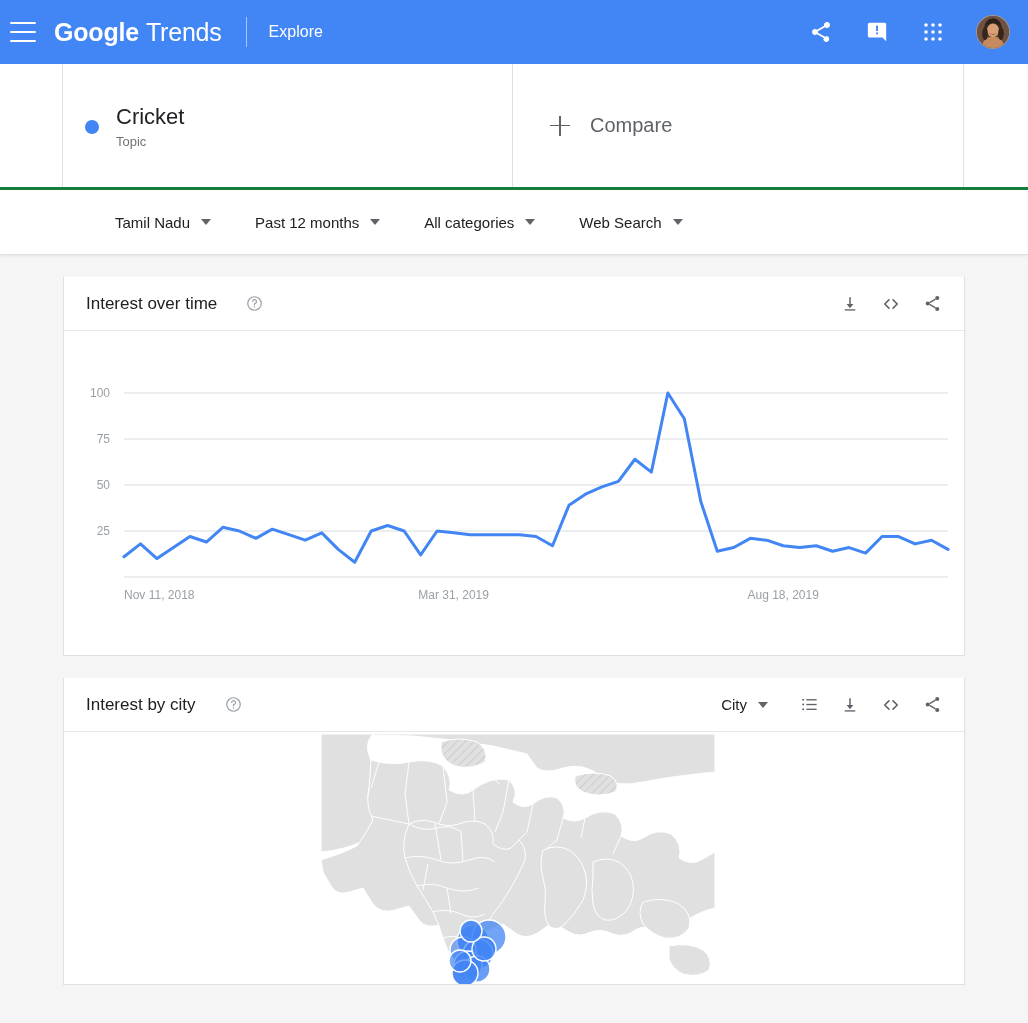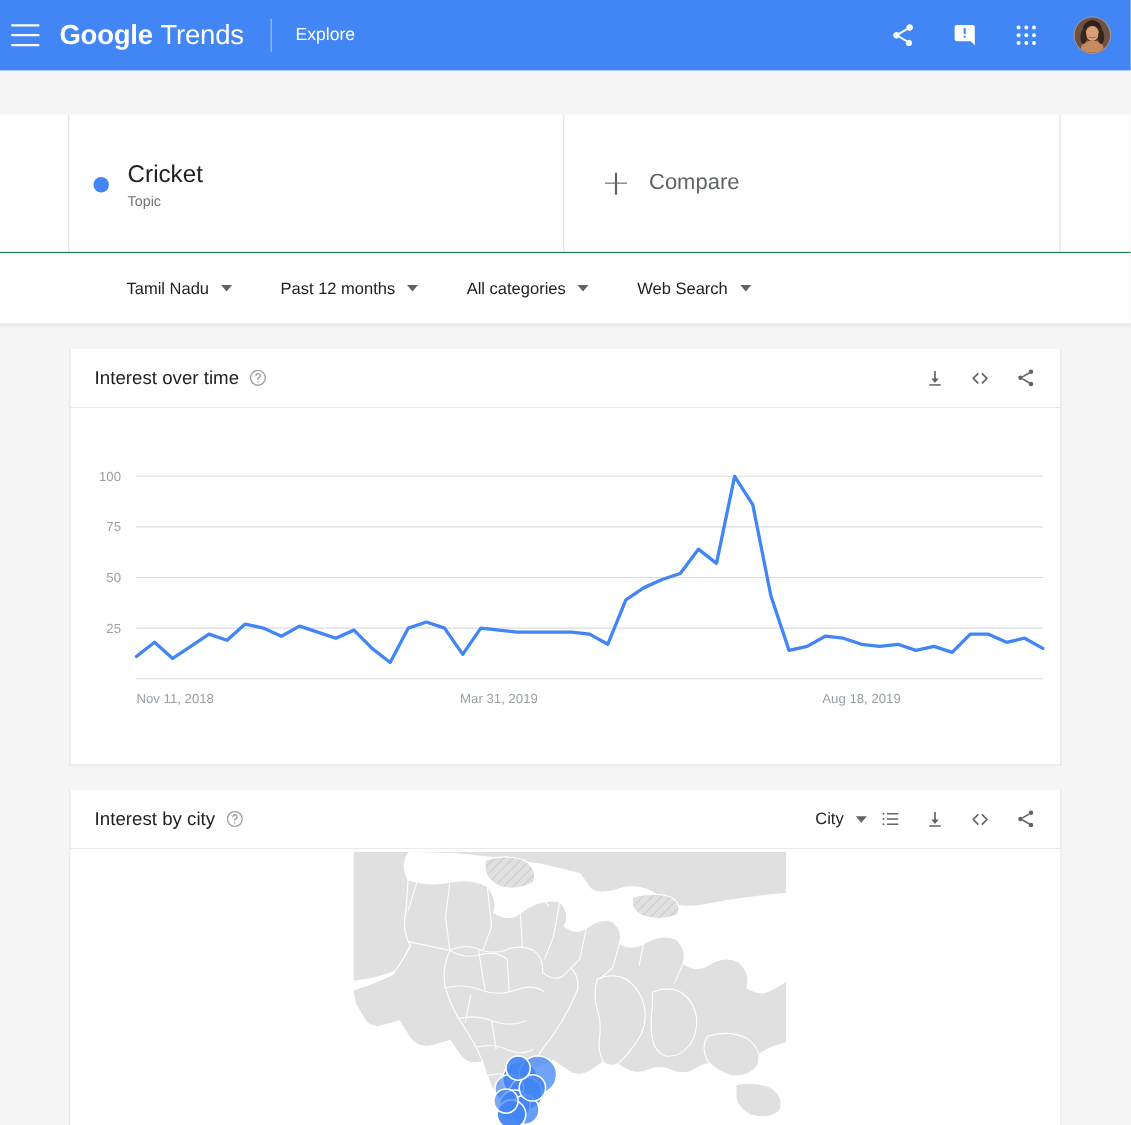--- a/index.html
+++ b/index.html
@@ -61,23 +61,22 @@
     position: relative;
     border: 1px solid rgba(255,255,255,0.35);
   }
   .avatar svg { display:block; width:100%; height:100%; }
 
   
   .terms-card {
     background: #fff;
     height: 126px;
     display: flex;
-    border-bottom: 1px solid #15803d;
+    border-bottom: 3px solid #15803d;
     box-shadow: 0 1px 2px rgba(0,0,0,0.06);
-    margin-top: 40px;
   }
   .term-gutter { width: 63px; border-right: 1px solid #e0e0e0; }
   .term-cell {
     width: 450px;
     border-right: 1px solid #e0e0e0;
     display: flex; align-items: center;
     padding-left: 22px;
   }
   .term-dot {
     width: 14px; height: 14px; border-radius: 50%;
@@ -140,20 +139,21 @@
     background: #fff;
     border: 1px solid #e0e0e0;
     border-top: none;
     margin-top: 22px;
   }
   .card-header {
     height: 54px;
     display: flex; align-items: center;
     padding: 0 22px;
     border-bottom: 1px solid #e8e8e8;
+    gap: 20px;
   }
   .card-title {
     font-size: 17px; color: #202124; font-weight: 400;
   }
   .help-icon {
     width: 17px; height: 17px; margin-left: 9px; cursor: pointer;
     flex: 0 0 auto;
   }
   .header-spacer { flex: 1 1 auto; }
   .header-actions { display: flex; align-items: center; gap: 22px; }

